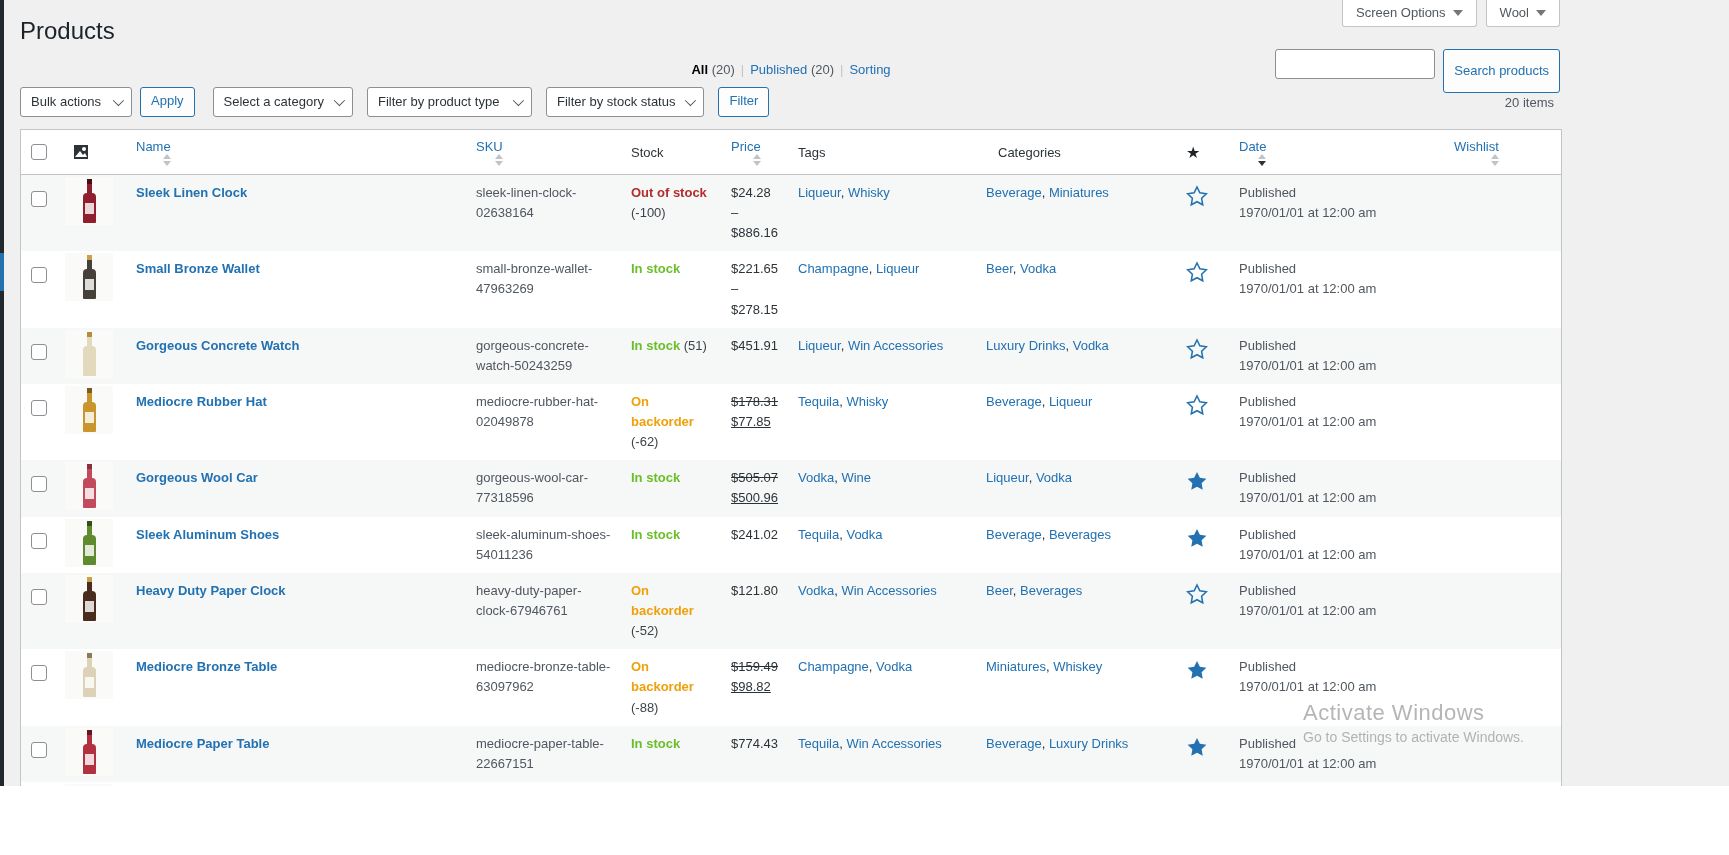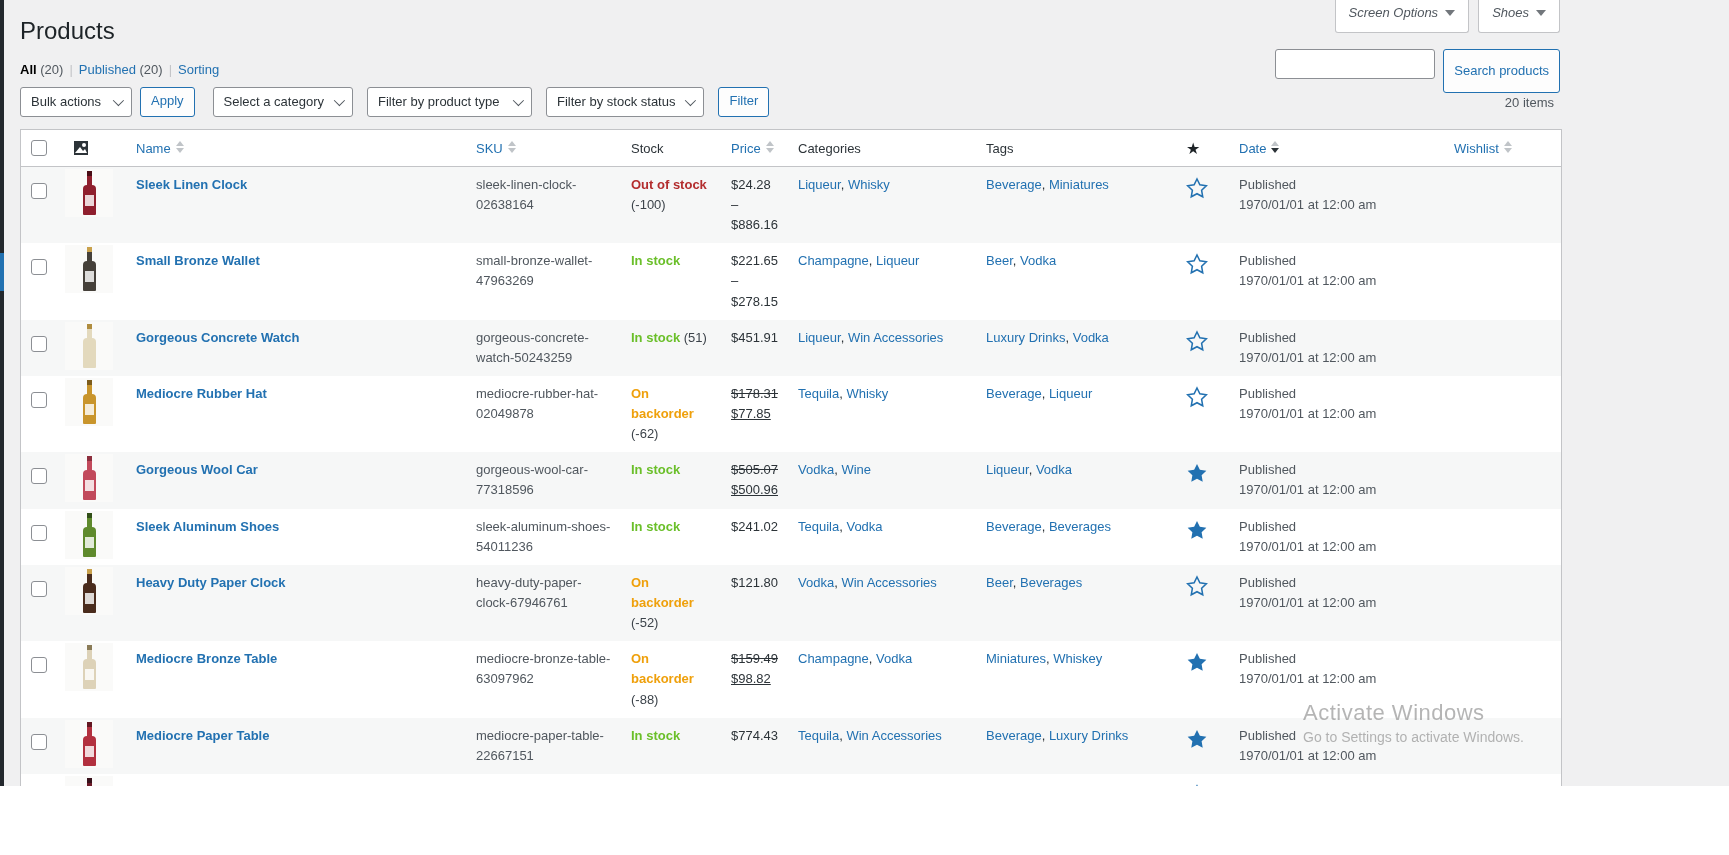--- a/index.html
+++ b/index.html
@@ -15,43 +15,42 @@
   a { text-decoration: none; }
 
   
   .left-edge { position:absolute; left:0; top:0; width:4px; height:786px; background:#23282d; z-index:5; }
   .left-edge .active { position:absolute; top:253px; left:0; width:4px; height:38px; background:var(--accent); }
 
   
   .topbar-tabs { position:absolute; top:0; right:169px; display:flex; gap:9px; z-index:4; }
   .tab-btn {
     background:#fff; border:1px solid #c3c4c7; border-top:none; border-radius:0 0 3px 3px;
-    color:#50575e; font-size:13px; padding:5px 13px 12px; cursor:pointer; display:flex; align-items:center; gap:7px;
+    color:#50575e; font-size:13px; padding:5px 13px 6px; cursor:pointer; display:flex; align-items:center; gap:7px;
     font-family: inherit;
-    font-style: italic;
   }
   .caret-down { width:0; height:0; border-left:5px solid transparent; border-right:5px solid transparent; border-top:6px solid #72777c; display:inline-block; }
 
   .wrap { position:absolute; left:20px; top:0; width:1542px; }
 
   
   .title-row { display:flex; align-items:center; padding-top:17px; }
   h1.page-title { font-size:24px; font-weight:400; color:#1d2327; line-height:1.2; }
   .title-actions { display:flex; gap:10px; margin-left:14px; }
   .btn-secondary {
     background:#fdfdfd; border:1px solid var(--accent); border-radius:3px; color:var(--accent);
     font-size:13px; padding:4px 10px; cursor:pointer; line-height:1.45; font-family:inherit; white-space:nowrap;
   }
   
   .search-area { position:absolute; top:49px; right:2px; display:flex; gap:8px; }
   .search-input { width:160px; height:30px; border:1px solid #8c8f94; border-radius:3px; background:#fff; padding:0 8px; font-size:13px; font-family:inherit; }
   .search-btn { height:44px; }
 
   
-  .subsets { margin-top:16px; display:flex; align-items:center; gap:6px; color:#646970; }
+  .subsets { margin-top:16px; display:flex; align-items:center; gap:6px; color:#646970;justify-content:center; }
   .subsets .sep { color:#c3c4c7; }
   .subset-current { color:#000; font-weight:700; }
   .count { color:#50575e; font-weight:400; }
   .subsets a { color:var(--accent); cursor:pointer; }
 
   
   .toolbar { margin-top:10px; display:flex; align-items:center; gap:8px; position:relative; }
   .wp-select {
     position:relative; height:30px; background:#fff; border:1px solid #8c8f94; border-radius:3px;
     display:flex; align-items:center; padding:0 28px 0 10px; color:#2c3338; cursor:pointer; white-space:nowrap;
@@ -60,21 +59,21 @@
     content:""; position:absolute; right:10px; top:10px; width:7px; height:7px;
     border-right:1.5px solid #50575e; border-bottom:1.5px solid #50575e; transform:rotate(45deg) translateY(-2px);
   }
   .items-count { position:absolute; right:8px; top:8px; color:#50575e; }
 
   
   .table-card { margin-top:12px; background:#fff; border:1px solid #c3c4c7; }
   .trow { display:flex; align-items:stretch; }
   .thead { border-bottom:1px solid #c3c4c7; }
   .thead .cell { padding:9px 10px 8px; font-size:13px; color:#2c3338; display:flex; align-items:center; }
-  .thead a.sortable { color:var(--accent); display:inline-flex; align-items:flex-start; cursor:pointer; }
+  .thead a.sortable { color:var(--accent); display:inline-flex; align-items:flex-end; cursor:pointer;flex-direction:column; }
   .sorter { display:inline-flex; flex-direction:column; margin-left:5px; }
   .sorter .up { width:0;height:0;border-left:4px solid transparent;border-right:4px solid transparent;border-bottom:5px solid #c0c4c8; margin-bottom:2px; }
   .sorter .down { width:0;height:0;border-left:4px solid transparent;border-right:4px solid transparent;border-top:5px solid #c0c4c8; }
   .sorter.desc .down { border-top-color:#2c3338; }
 
   .col-cb { width:42px; padding-left:10px !important; }
   .col-thumb { width:63px; }
   .col-name { width:340px; }
   .col-sku { width:155px; }
   .col-stock { width:100px; }
@@ -128,21 +127,21 @@
 <div class="left-edge">
   <div class="active"></div>
 </div>
 
 <div class="topbar-tabs">
   <button class="tab-btn">
     <span>Screen Options</span>
     <span class="caret-down"></span>
   </button>
   <button class="tab-btn">
-    <span>Shoes</span>
+    <span>Wool</span>
     <span class="caret-down"></span>
   </button>
 </div>
 
 <div class="wrap">
 
   <div class="title-row">
     <h1 class="page-title">Products</h1>
   </div>
 
@@ -210,22 +209,22 @@
       <div class="cell col-stock">Stock</div>
       <div class="cell col-price">
           <a class="sortable">
             <span>Price</span>
             <span class="sorter">
               <i class="up"></i>
               <i class="down"></i>
             </span>
           </a>
         </div>
+      <div class="cell col-tags">Tags</div>
       <div class="cell col-cat">Categories</div>
-      <div class="cell col-tags">Tags</div>
       <div class="cell col-star">
           <span class="header-star">★</span>
         </div>
       <div class="cell col-date">
           <a class="sortable">
             <span>Date</span>
             <span class="sorter desc">
               <i class="up"></i>
               <i class="down"></i>
             </span>

